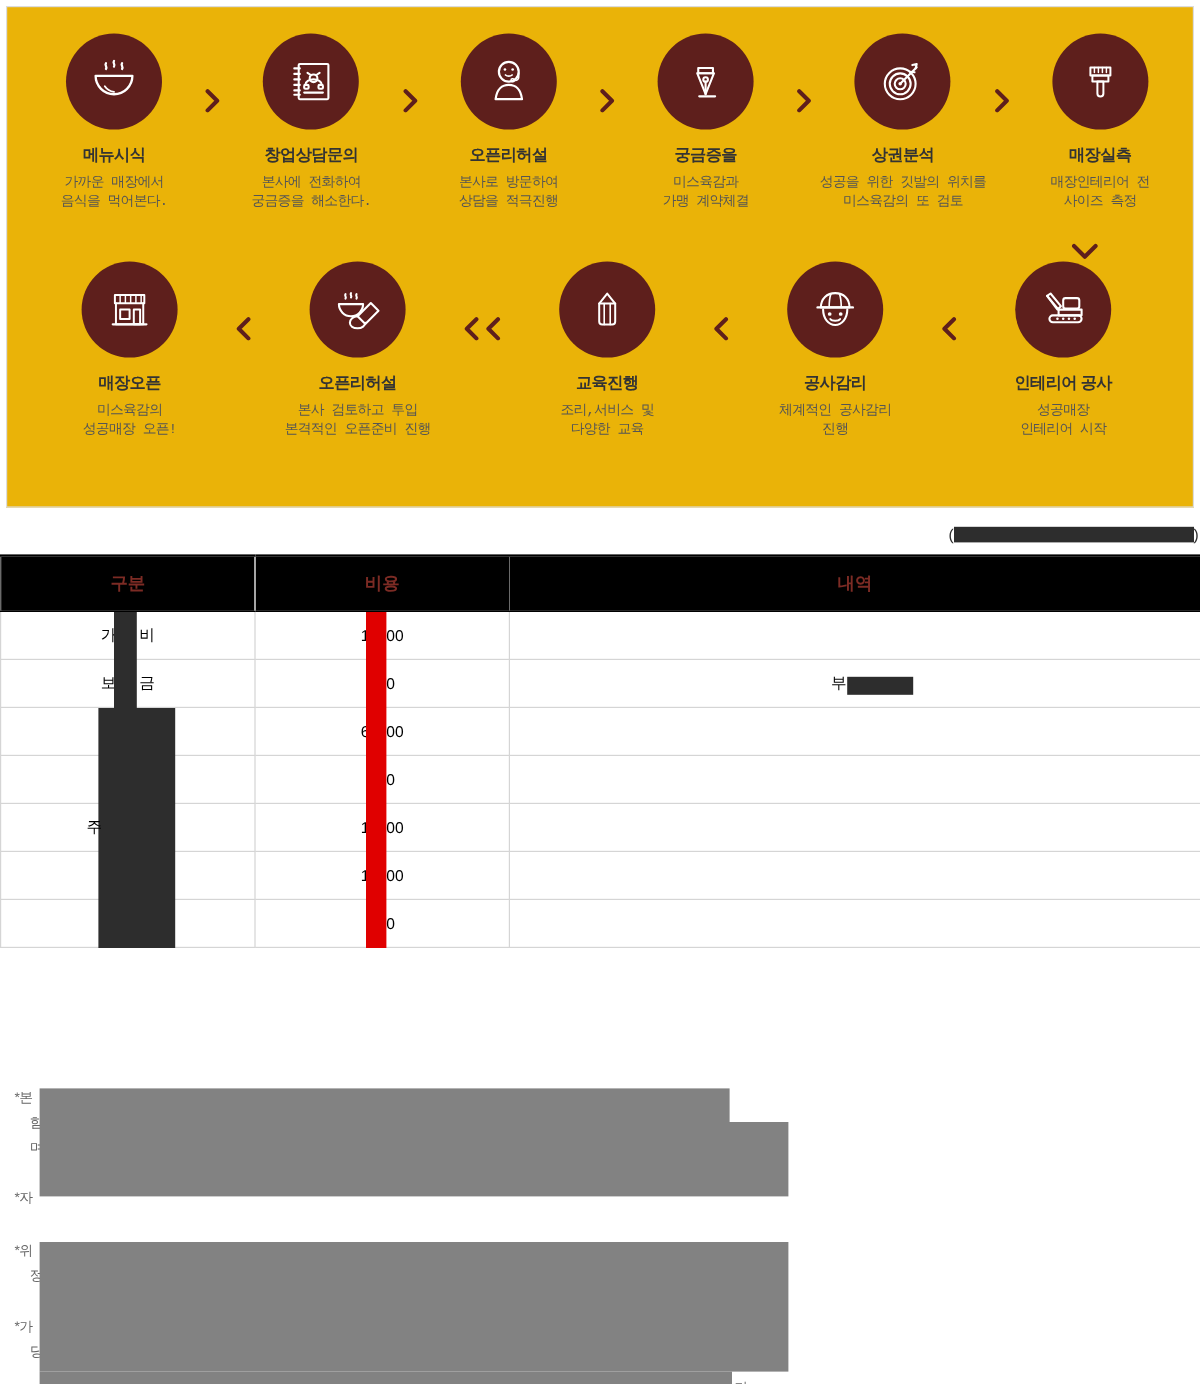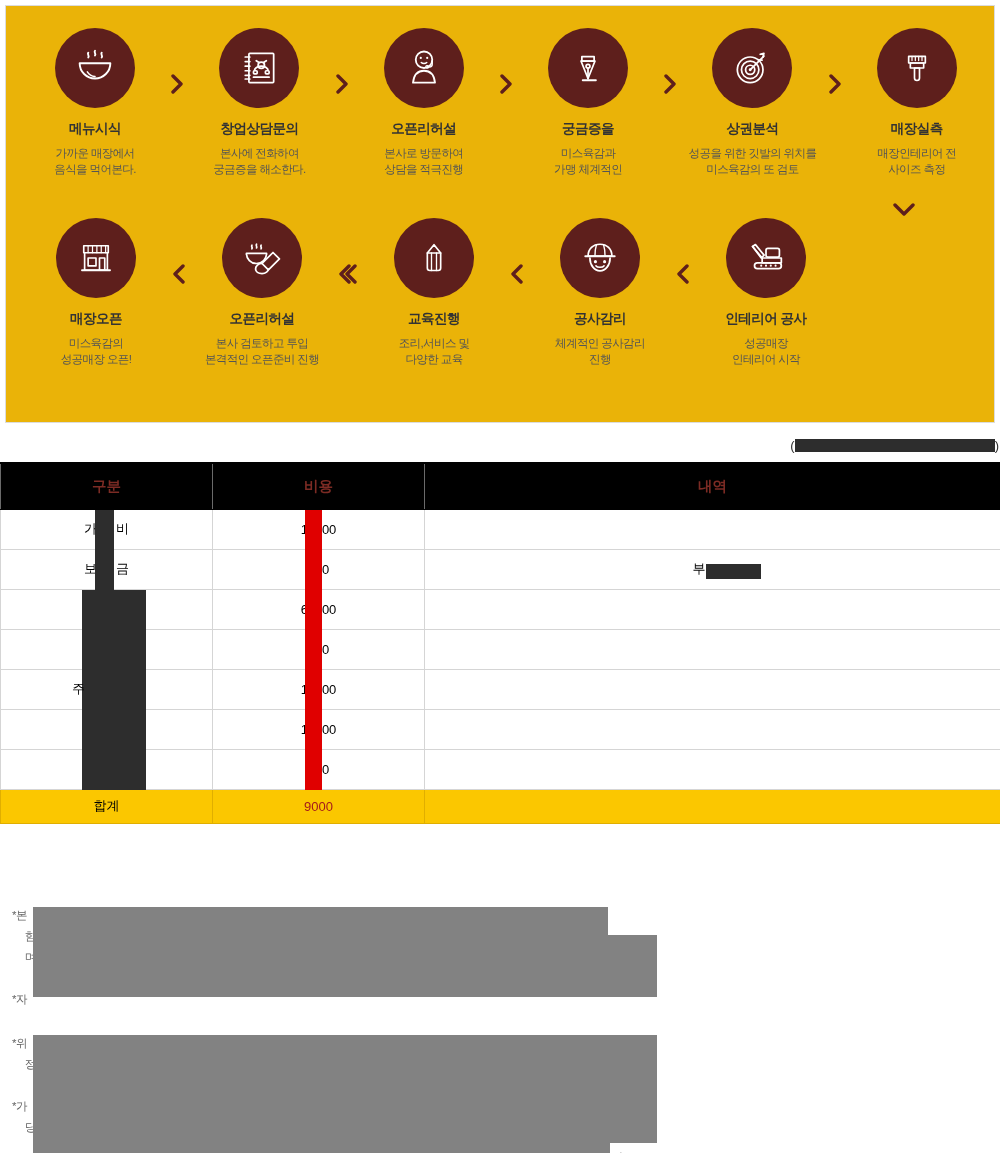--- a/index.html
+++ b/index.html
@@ -18,21 +18,21 @@
     height: 418px;
     border: 1px solid #dcdcdc;
     background: #eab308;
   }
   .proc-row {
     position: absolute;
     left: 0; width: 990px;
     display: flex;
   }
   .proc-row.row1 { top: 22px; }
-  .proc-row.row2 { top: 212px; }
+  .proc-row.row2 { top: 212px; gap: 12px; }
 
   .proc-cell {
     width: 160px;
     display: flex;
     flex-direction: column;
     align-items: center;
   }
   .proc-gap {
     width: 6px;
     display: flex;
@@ -61,20 +61,21 @@
     white-space: nowrap;
   }
   .proc-desc {
     margin-top: 7px;
     font-size: 11.5px;
     line-height: 16px;
     color: #555555;
     text-align: center;
     letter-spacing: -0.6px;
     white-space: pre-line;
+    font-family: Liberation Mono, monospace;
   }
 
   .chev {
     font-size: 0; line-height: 0;
   }
   .chev svg { display: block; }
 
   .down-arrow {
     position: absolute;
     left: 858px; top: 196px;
@@ -270,21 +271,21 @@
         <svg width="42" height="42" viewBox="0 0 48 48" fill="none" stroke="#fff" stroke-width="2" stroke-linecap="round" stroke-linejoin="round">
           <path d="M17 11h14v5H17z"></path>
           <path d="M16 16h16l-8 20z"></path>
           <circle cx="24" cy="22" r="2.2"></circle>
           <path d="M24 24v12"></path>
           <path d="M18 38h15" stroke-width="2.2"></path>
         </svg>
       </div>
       <div class="proc-title">궁금증을</div>
       <div class="proc-desc">미스육감과
-가맹 체계적인</div>
+가맹 계약체결</div>
     </div>
 
     <div class="proc-gap">
       <span class="chev">
         <svg width="14" height="20" viewBox="0 0 14 20">
             <path d="M3 2l8 8-8 8" fill="none" stroke="#5e1f1c" stroke-width="3.4" stroke-linecap="round" stroke-linejoin="round"></path>
           </svg>
       </span>
     </div>
 
@@ -559,25 +560,20 @@
         <td>
           <span class="bar wide"></span>
         </td>
         <td class="cost-val">
           <span></span><span style="display:inline-block;width:14px"></span><span>0</span>
           <span class="bar red"></span>
         </td>
         <td class="detail"></td>
       </tr>
 
-      <tr class="total">
-        <td>합계</td>
-        <td class="cost-val">9000</td>
-        <td></td>
-      </tr>
     </tbody>
   </table>
 </div>
 
 <div class="notes">
   <div class="note-block">
     <div class="note-line">*본</div>
     <div class="note-line cont"> 함</div>
     <div class="note-line cont"> 며</div>
     <div class="note-line" style="height:21px"></div>

